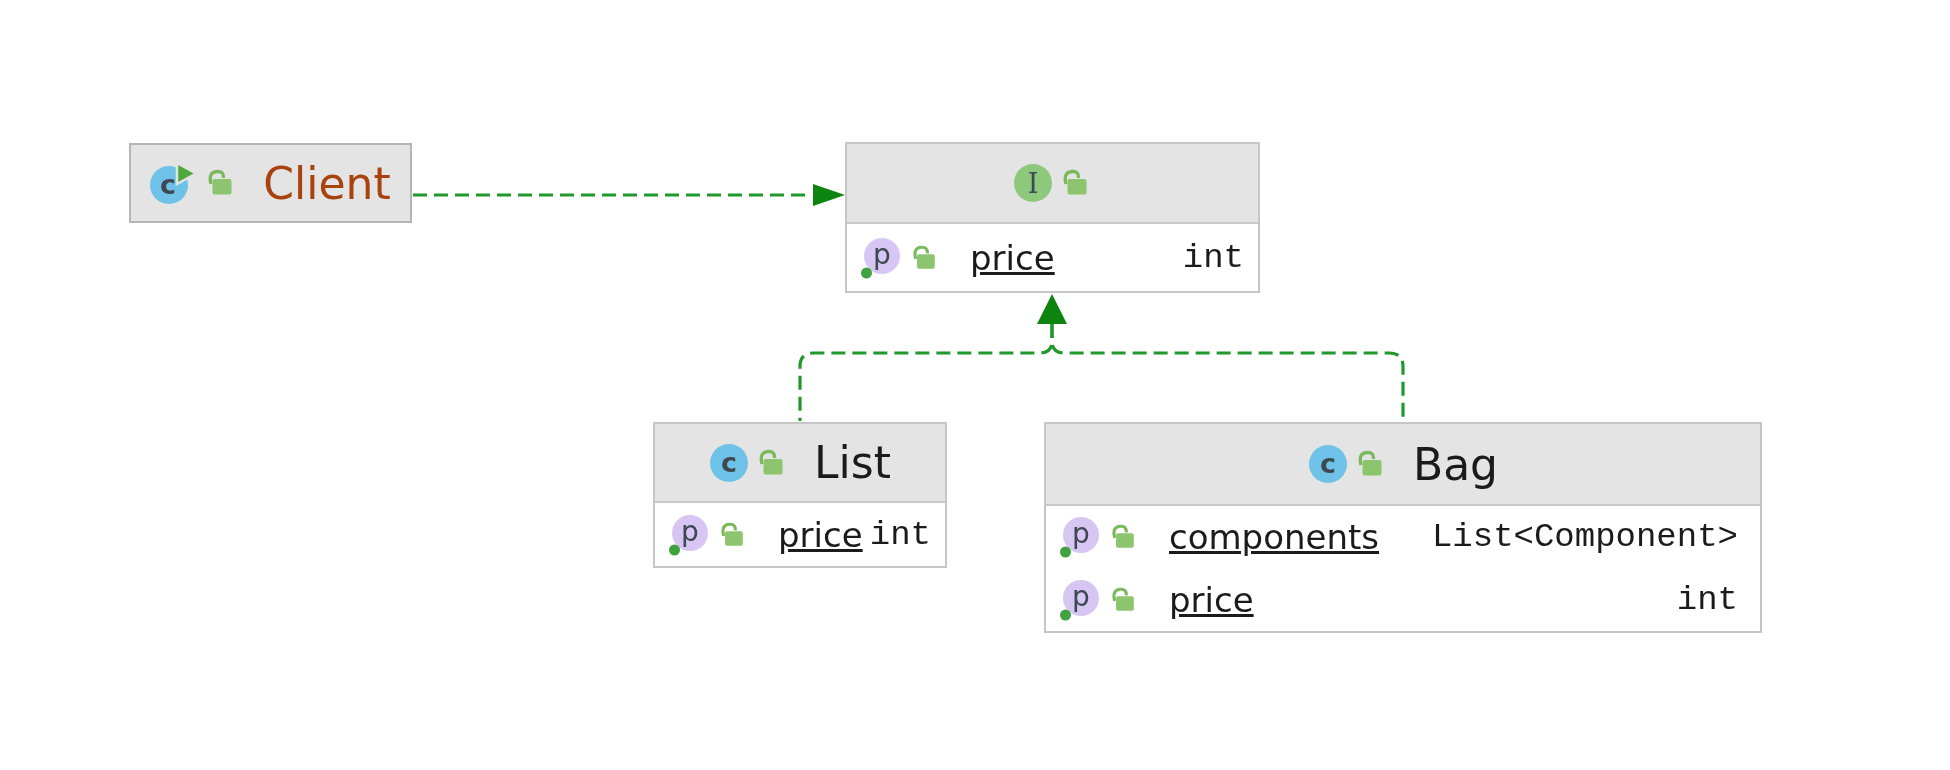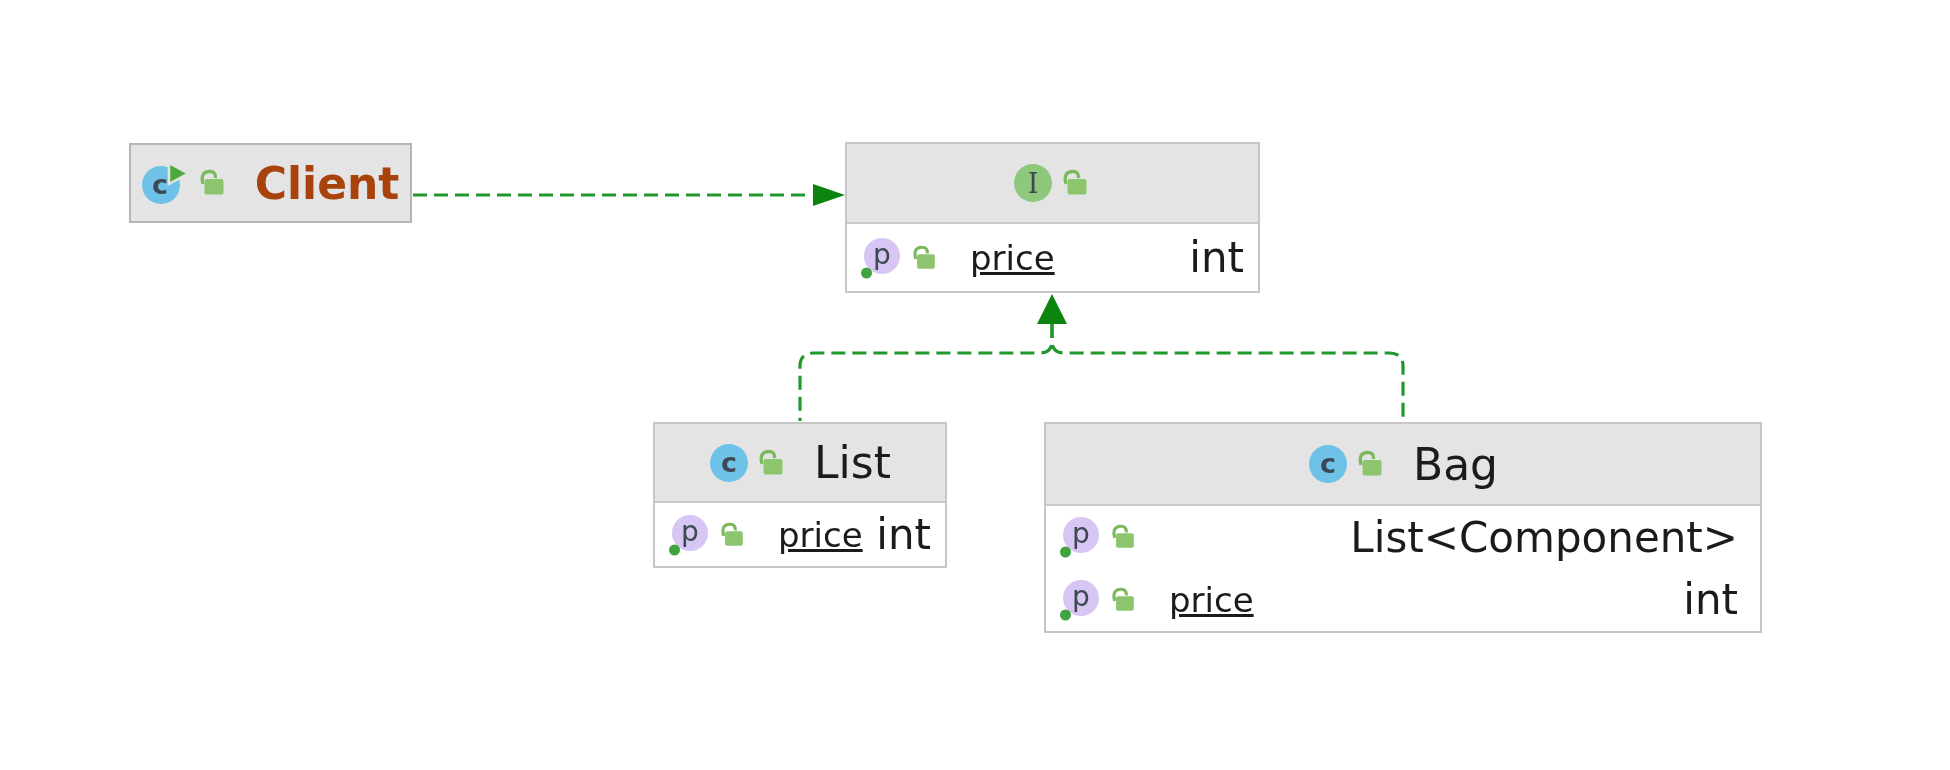--- a/index.html
+++ b/index.html
@@ -17,24 +17,24 @@
   .edge-dash{fill:none;stroke:var(--edge-stroke);stroke-width:3.2;stroke-dasharray:14 7;}
   .edge-arrow{fill:var(--edge-fill);stroke:none;}
   .node{position:absolute;background:var(--body-bg);border:2px solid var(--node-border);}
   .node-header{display:flex;align-items:center;justify-content:center;background:var(--header-bg);}
   .node-title{font-size:44px;color:var(--title-color);margin-left:26px;white-space:nowrap;}
   .icon-cluster{display:flex;align-items:center;gap:7px;}
   .hdr-icon{display:block;}
   .rows{display:flex;flex-direction:column;}
   .prop-row{display:flex;align-items:center;flex:1;padding:0 14px;background:var(--body-bg);}
   .prop-name{font-size:34px;color:var(--row-text);margin-left:30px;white-space:nowrap;text-decoration:underline;}
-  .prop-type{font-size:42px;color:var(--row-text);margin-left:auto;white-space:nowrap;}
+  .prop-type{font-size:34px;color:var(--row-text);margin-left:auto;white-space:nowrap;font-family:Liberation Mono, monospace;}
   .bag .prop-row{padding-right:22px;}
   .client-box{background:var(--header-bg);border-color:var(--client-border);}
-  .client-box .node-title{color:var(--client-title-color);font-weight:bold;}
+  .client-box .node-title{color:var(--client-title-color);}
   svg text{user-select:none;}
 </style>
 </head>
 <body>
 
 <div class="canvas">
 
   <svg class="edges" viewBox="0 0 1950 770">
     <g>
       <path class="edge-dash" d="M413 195 H812"></path>
@@ -149,20 +149,21 @@
           <svg class="hdr-icon" width="42" height="42" viewBox="0 0 42 42">
             <circle cx="21" cy="19" r="18" fill="var(--property-icon-bg)"></circle>
             <circle cx="5.5" cy="36" r="5.5" fill="var(--dot-green)"></circle>
             <text x="21" y="27" text-anchor="middle" font-size="28" font-family="DejaVu Sans, sans-serif" fill="var(--icon-letter)">p</text>
           </svg>
           <svg class="hdr-icon" width="30" height="28" viewBox="0 0 32 30">
             <path d="M6 16 Q3 4 12 3.5 Q19 3 18.5 10" stroke="var(--lock-shackle)" stroke-width="3.4" fill="none"></path>
             <rect x="7.5" y="11" width="19" height="15.5" rx="2" fill="var(--lock-green)"></rect>
           </svg>
         </span>
+        <span class="prop-name">components</span>
         <span class="prop-type">List&lt;Component&gt;</span>
       </div>
       <div class="prop-row">
         <span class="icon-cluster">
           <svg class="hdr-icon" width="42" height="42" viewBox="0 0 42 42">
             <circle cx="21" cy="19" r="18" fill="var(--property-icon-bg)"></circle>
             <circle cx="5.5" cy="36" r="5.5" fill="var(--dot-green)"></circle>
             <text x="21" y="27" text-anchor="middle" font-size="28" font-family="DejaVu Sans, sans-serif" fill="var(--icon-letter)">p</text>
           </svg>
           <svg class="hdr-icon" width="30" height="28" viewBox="0 0 32 30">

